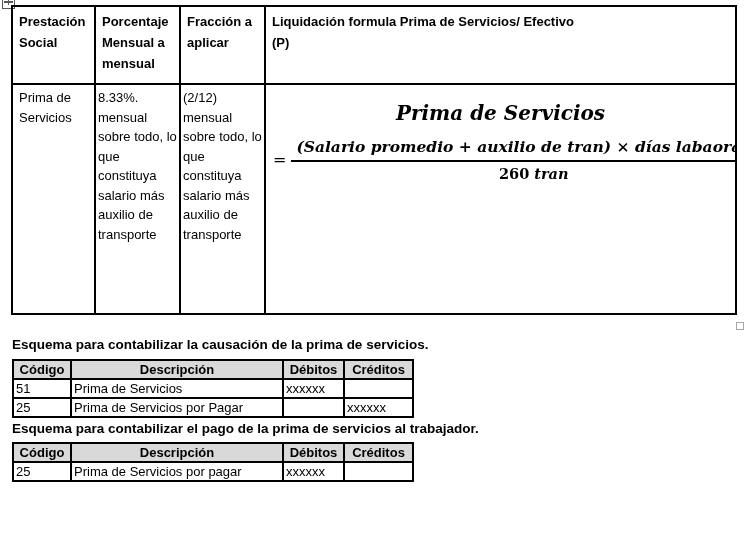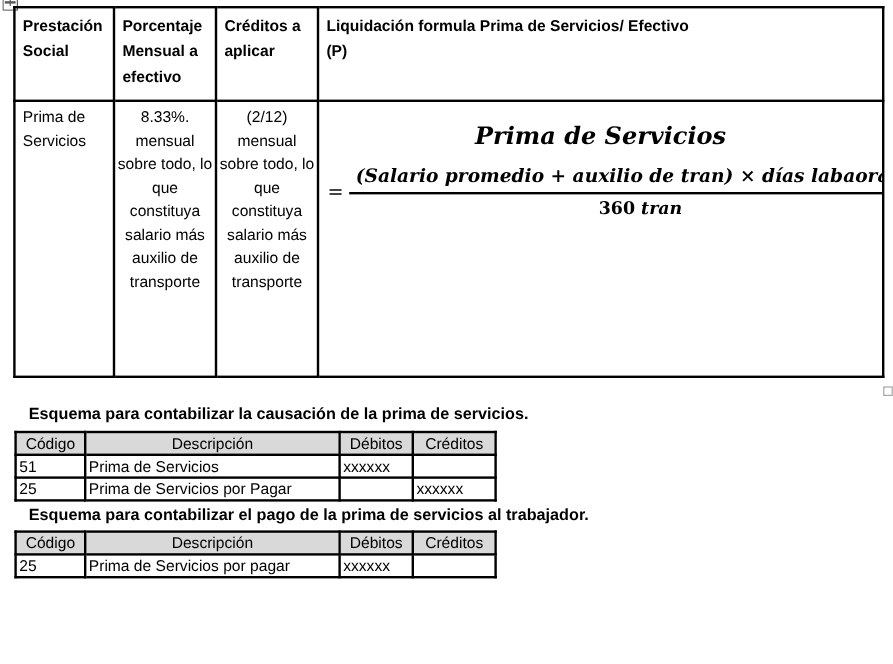--- a/index.html
+++ b/index.html
@@ -22,21 +22,21 @@
   
   table{border-collapse:collapse;table-layout:fixed;}
   .main-table{position:absolute;left:11px;top:5px;width:724px;}
   .main-table th,.main-table td{border:2px solid #000;vertical-align:top;overflow:hidden;}
   .main-table th{
     font-size:13px;font-weight:bold;text-align:left;
     line-height:21px;padding:4px 4px 0 6px;height:72px;
   }
   .main-table td{font-size:13px;line-height:19.5px;height:225px;}
   .main-table td.c1{text-align:left;padding:3px 4px 0 6px;}
-  .main-table td.c2,.main-table td.c3{text-align:center;padding:3px 2px 0 2px;}
+  .main-table td.c2,.main-table td.c3{text-align:left;padding:3px 2px 0 2px;}
   .main-table td.c4{padding:0;position:relative;}
 
   
   .f-title{
     text-align:center;margin-top:16px;
     font-family:"DejaVu Serif","Liberation Serif",serif;
     font-weight:bold;font-style:italic;font-size:20px;line-height:24px;
   }
   .f-row{display:flex;align-items:center;margin-top:12px;padding-left:7px;}
   .f-eq{
@@ -49,30 +49,30 @@
     font-weight:bold;font-style:italic;font-size:15.5px;line-height:20px;
     padding:0 5px 3px 5px;border-bottom:2px solid #000;white-space:nowrap;
   }
   .frac .den{
     font-family:"DejaVu Serif","Liberation Serif",serif;
     font-weight:bold;font-size:14.5px;line-height:18px;padding-top:3px;
   }
   .frac .den .den-word{font-style:italic;margin-left:5px;}
 
   
-  .sec-heading{position:absolute;left:12px;font-size:13.5px;font-weight:bold;line-height:17px;margin-left:12px;}
+  .sec-heading{position:absolute;left:12px;font-size:13.5px;font-weight:bold;line-height:17px;}
   .heading-1{top:336px;}
   .heading-2{top:420px;text-align:center;}
 
   
   .acct-table{position:absolute;left:12px;width:400px;}
   .table-a{top:359px;}
   .table-b{top:442px;}
   .acct-table th,.acct-table td{border:2px solid #000;font-size:13px;overflow:hidden;}
-  .acct-table th{background:#d9d9d9;font-weight:normal;text-align:center;padding:1px 2px;height:15px;line-height:15px;}
+  .acct-table th{background:#d9d9d9;font-weight:bold;text-align:center;padding:1px 2px;height:15px;line-height:15px;}
   .acct-table td{padding:0 2px;height:15px;line-height:16px;vertical-align:top;padding-top:1px;}
   .col-codigo{width:58px;}
   .col-desc{width:212px;}
   .col-deb{width:61px;}
   .col-cred{width:69px;}
 </style>
 </head>
 <body>
 
 <div class="move-handle">
@@ -84,36 +84,36 @@
 <table class="main-table">
   <colgroup>
     <col style="width:83px">
       <col style="width:85px">
       <col style="width:85px">
       <col style="width:471px">
   </colgroup>
   <tbody>
       <tr>
     <th class="preline">Prestación Social</th>
-    <th class="preline">Porcentaje Mensual a efectivo</th>
-    <th class="preline">Créditos a aplicar</th>
+    <th class="preline">Porcentaje Mensual a mensual</th>
+    <th class="preline">Fracción a aplicar</th>
     <th class="preline">Liquidación formula Prima de Servicios/ Efectivo
 (P)</th>
   </tr>
   <tr>
     <td class="c1">Prima de Servicios</td>
     <td class="c2">8.33%. mensual sobre todo, lo que constituya salario más auxilio de transporte</td>
     <td class="c3">(2/12) mensual sobre todo, lo que constituya salario más auxilio de transporte</td>
     <td class="c4">
       <div class="f-title">Prima de Servicios</div>
       <div class="f-row">
         <span class="f-eq">=</span>
         <span class="frac">
           <span class="num">(Salario promedio + auxilio de tran) × días labaorados</span>
-          <span class="den"><span>360</span><span class="den-word">tran</span></span>
+          <span class="den"><span>260</span><span class="den-word">tran</span></span>
         </span>
       </div>
     </td>
   </tr>
 </tbody>
   </table>
 
 <div class="resize-handle"></div>
 
 <div class="sec-heading heading-1">Esquema para contabilizar la causación de la prima de servicios.</div>

